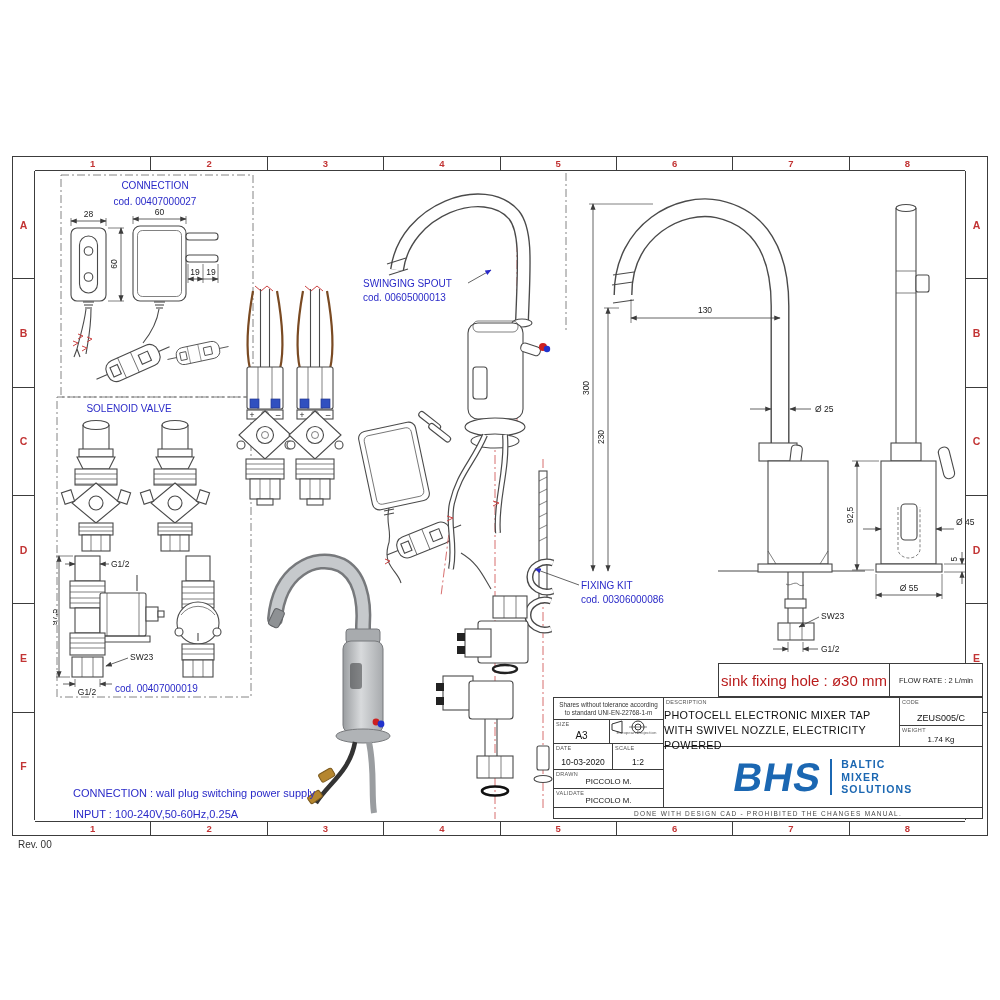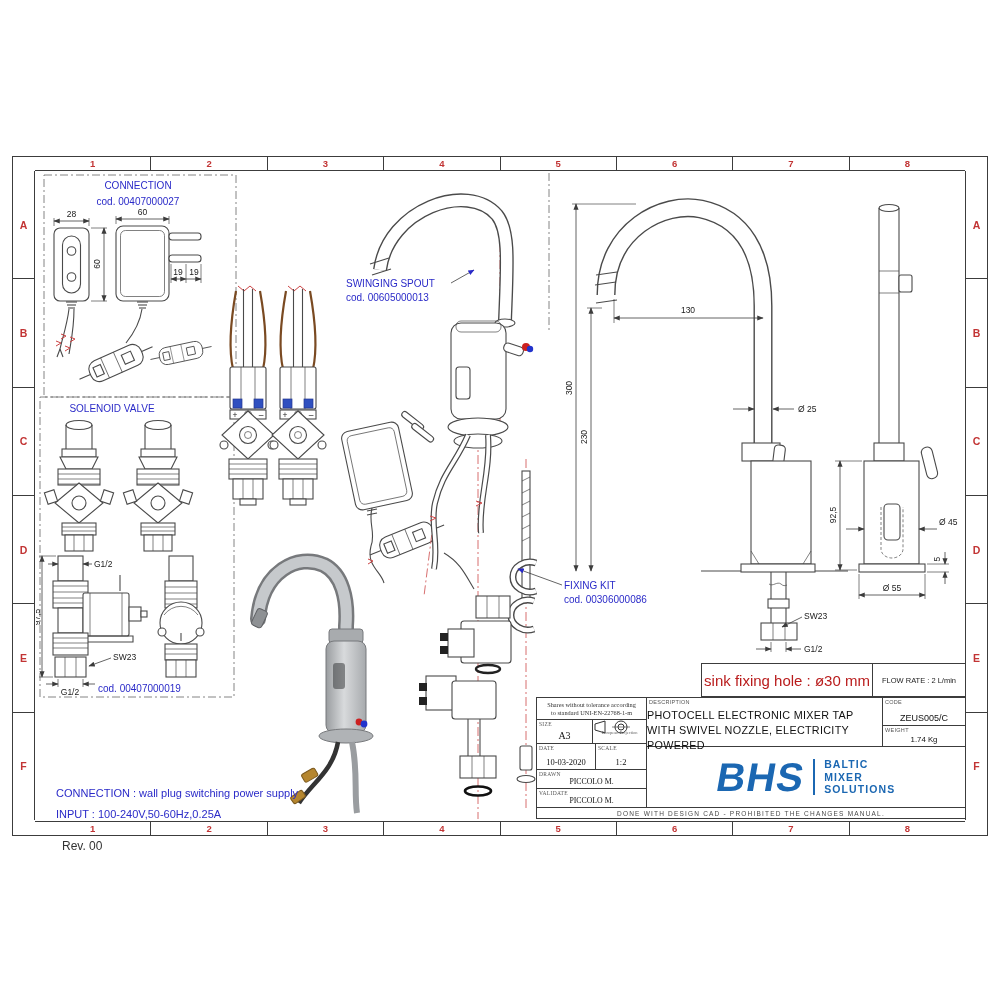--- a/index.html
+++ b/index.html
@@ -8,34 +8,34 @@
   .strip{position:absolute;display:flex;box-sizing:border-box;}
   .strip-top{left:22px;top:0;width:930px;height:14px;border-bottom:1.2px solid #3c3c3c;}
   .strip-bottom{left:22px;bottom:0;width:930px;height:14px;border-top:1.2px solid #3c3c3c;}
   .strip-left{left:0;top:14px;width:22px;height:649px;border-right:1.2px solid #3c3c3c;flex-direction:column;}
   .strip-right{right:0;top:14px;width:22px;height:649px;border-left:1.2px solid #3c3c3c;flex-direction:column;}
   .gcell{flex:1;display:flex;align-items:center;justify-content:center;color:#c23434;font-size:9.5px;font-weight:bold;}
   .strip-top .gcell,.strip-bottom .gcell{border-right:1px solid #3c3c3c;}
   .strip-top .gcell:last-child,.strip-bottom .gcell:last-child{border-right:none;}
   .strip-left .gcell,.strip-right .gcell{border-bottom:1px solid #3c3c3c;font-size:10.5px;}
   .strip-left .gcell:last-child,.strip-right .gcell:last-child{border-bottom:none;}
-  .content{position:absolute;left:23px;top:14px;width:930px;height:652px;}
+  .content{position:absolute;left:40px;top:14px;width:930px;height:652px;}
   .content svg{position:absolute;left:0;top:0;}
-  .rev{position:absolute;left:18px;top:839px;font-size:12px;color:#333;margin-left:44px;}
+  .rev{position:absolute;left:18px;top:839px;font-size:10px;color:#333;}
   .bluenote{position:absolute;left:20px;top:612px;color:#2a2ac8;font-size:11px;line-height:21px;white-space:nowrap;}
   
   .sinkstrip{position:absolute;left:665px;top:492px;width:265px;height:34px;border:1.1px solid #3c3c3c;box-sizing:border-box;display:flex;background:#fff;}
   .sinkmain{flex:1;display:flex;align-items:center;justify-content:center;font-size:15px;color:#b91c1c;}
   .sinkflow{width:92px;border-left:1.1px solid #3c3c3c;display:flex;align-items:center;justify-content:center;font-size:7.5px;color:#222;}
   
   .tblock{position:absolute;left:500px;top:526px;width:430px;height:122px;border:1.3px solid #3c3c3c;box-sizing:border-box;background:#fff;display:flex;flex-direction:column;}
   .tmain{display:flex;height:109px;}
   .tfooter{flex:1;border-top:1px solid #3c3c3c;display:flex;align-items:center;justify-content:center;font-size:6.5px;letter-spacing:1.2px;color:#4a4a4a;}
   .tleft{width:110px;border-right:1px solid #3c3c3c;display:flex;flex-direction:column;box-sizing:border-box;}
-  .trow{border-bottom:1px solid #3c3c3c;position:relative;box-sizing:border-box;font-family:Liberation Serif, serif;}
+  .trow{border-bottom:1px solid #3c3c3c;position:relative;box-sizing:border-box;}
   .trow:last-child{border-bottom:none;}
   .tnote{height:22px;font-size:6.3px;color:#333;text-align:center;line-height:8px;padding-top:3px;}
   .tr2{height:24px;display:flex;}
   .tr3{height:26px;display:flex;justify-content:flex-end;}
   .tr4{height:19px;}
   .tr5{height:18px;}
   .tcell{position:relative;box-sizing:border-box;flex:1;}
   .tcell+.tcell{border-left:1px solid #3c3c3c;}
   .tlabel{position:absolute;left:2px;top:1px;font-size:5.5px;color:#555;letter-spacing:.3px;}
   .tval{position:absolute;left:0;right:0;bottom:2px;text-align:center;font-size:8.5px;color:#111;}

